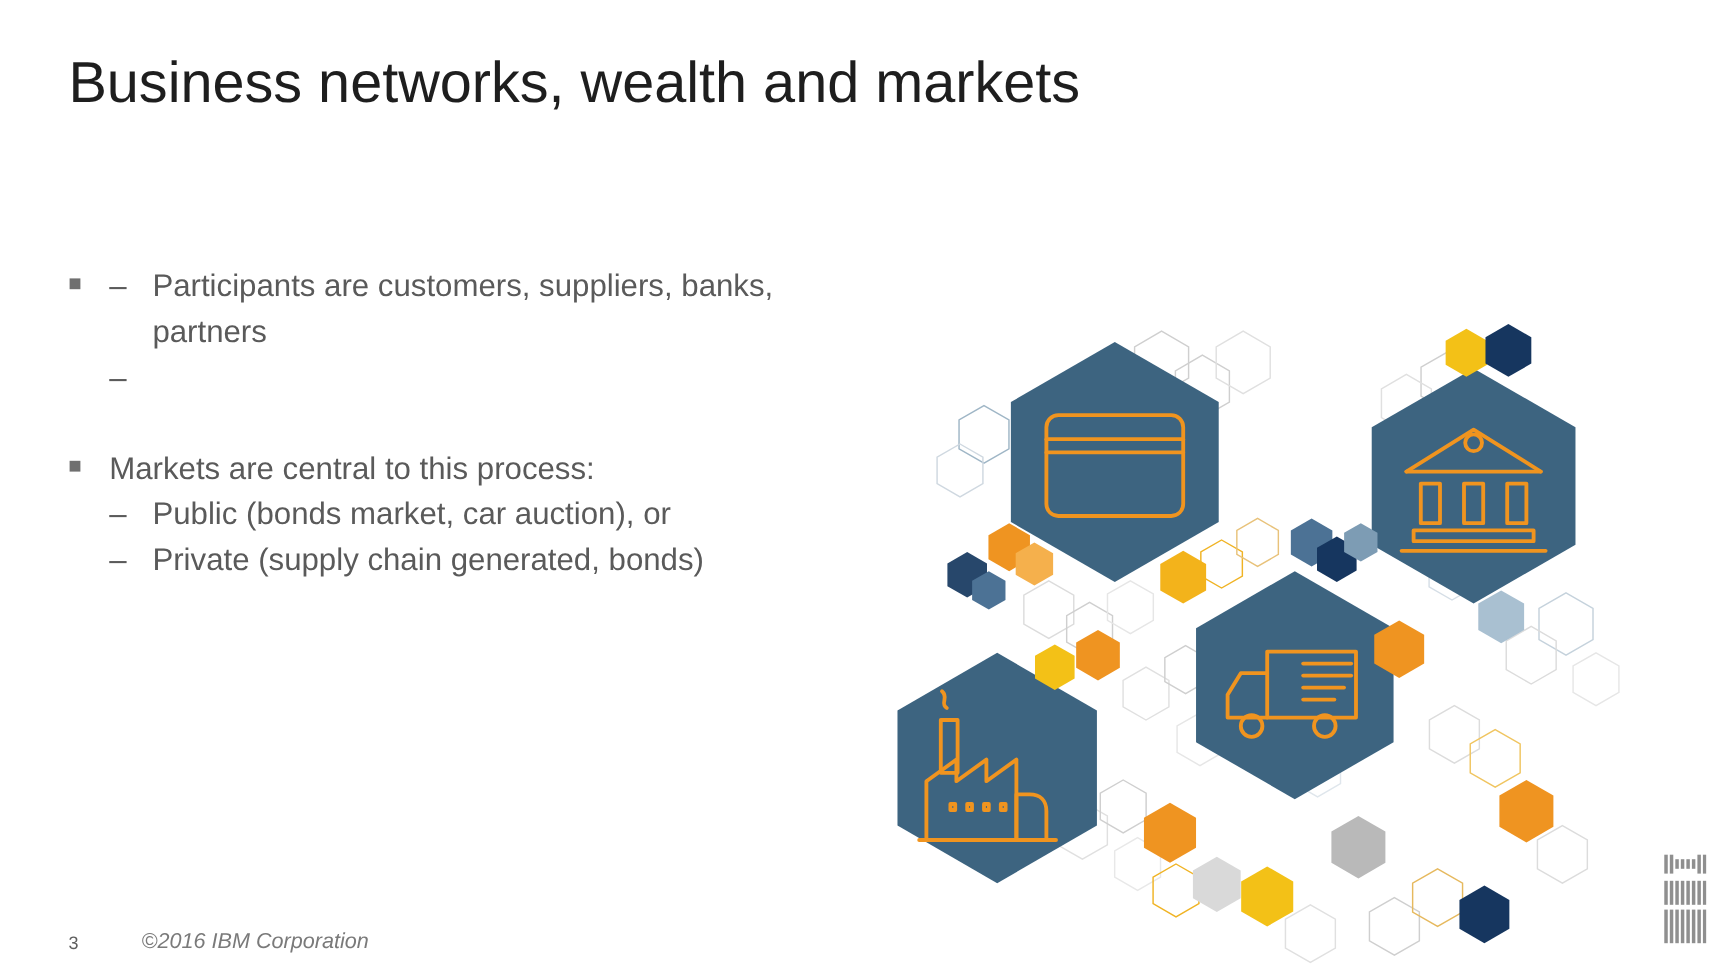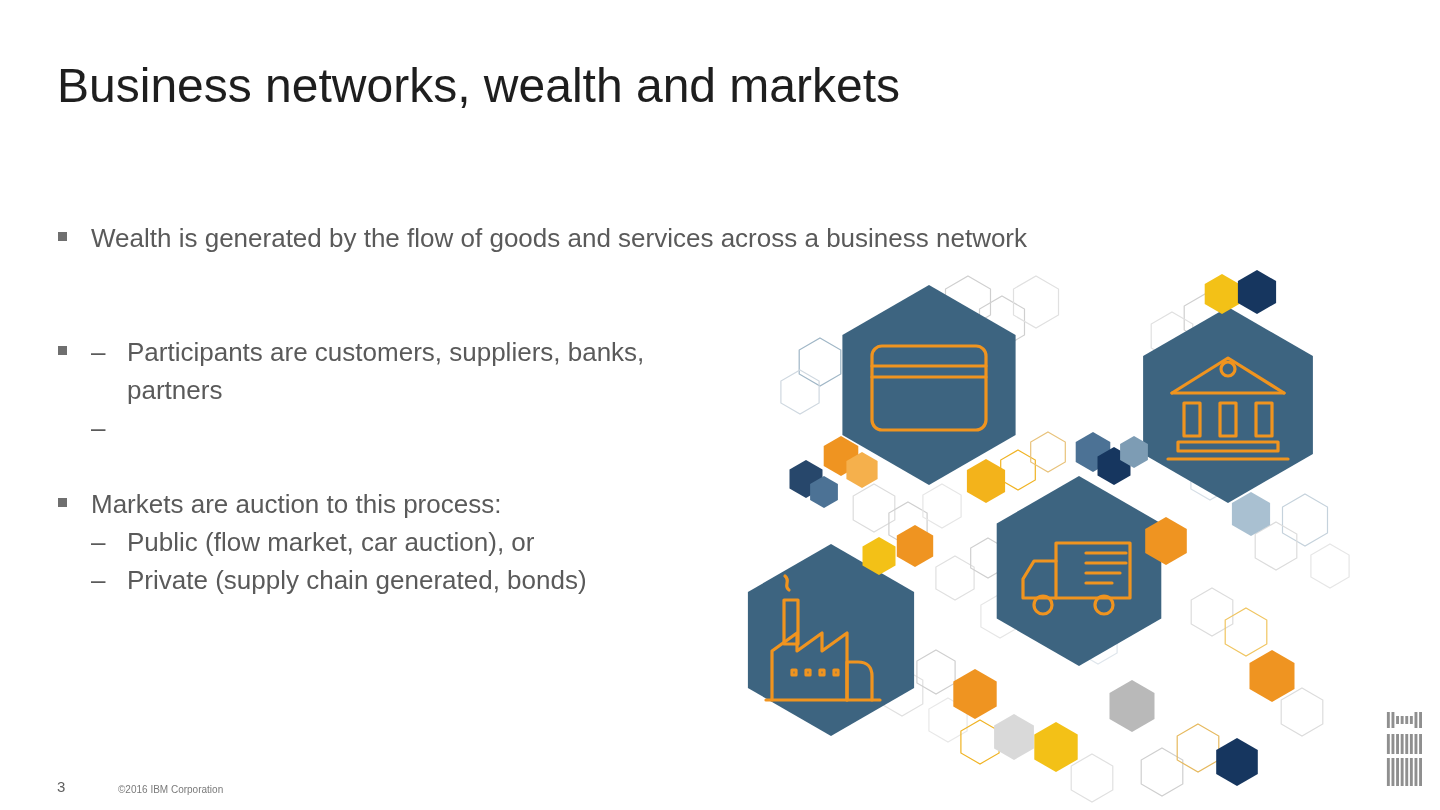--- a/index.html
+++ b/index.html
@@ -2,71 +2,67 @@
 <html><head>
 <meta charset="utf-8">
 <style>
   html,body{margin:0;padding:0;}
   body{
     width:1440px;height:810px;position:relative;overflow:hidden;
     background:#ffffff;font-family:"Liberation Sans",sans-serif;
   }
   .slide{position:absolute;inset:0;}
   .title{
-    position:absolute;left:57px;top:58px;margin:0;
+    position:absolute;left:57px;top:42px;margin:0;
     font-size:48px;font-weight:400;color:#1e1e1e;line-height:1.15;
   }
   .bullets{
     position:absolute;left:57px;top:219px;width:1215px;
     list-style:none;margin:0;padding:0;
     color:#5a5a5a;font-size:26px;line-height:38px;
   }
   .bullet{position:relative;padding-left:34px;margin:0 0 76px 0;}
   .bullet:last-child{margin-bottom:0;}
   .sq{position:absolute;left:1px;top:13px;width:9px;height:9px;background:#6f6f6f;}
   .subs{list-style:none;margin:0;padding:0;max-width:580px;}
   .sub{position:relative;padding-left:36px;}
   .dash{position:absolute;left:0;top:0;color:#5a5a5a;}
   .page-num{position:absolute;left:57px;bottom:15px;font-size:15px;color:#5f5f5f;}
-  .copyright{position:absolute;left:118px;bottom:15px;font-size:10px;color:#7a7a7a;}
+  .copyright{position:absolute;left:118px;bottom:15px;font-size:18px;color:#7a7a7a;font-style:italic;}
   #hex-illustration{position:absolute;left:0;top:0;pointer-events:none;}
   #ibm-logo{position:absolute;left:1386px;top:712px;}
   .icon-stroke{fill:none;stroke:#f0941f;stroke-width:3.2;stroke-linejoin:round;stroke-linecap:round;}
 </style>
 </head>
 <body>
 
 <div class="slide">
 
   <h1 class="title">Business networks, wealth and markets</h1>
 
   <ul class="bullets">
     <li class="bullet">
       <span class="sq"></span>
-      <span>Wealth is generated by the flow of goods and services across a business network</span>
-    </li>
-    <li class="bullet">
-      <span class="sq"></span>
       <ul class="subs">
         <li class="sub">
           <span class="dash">–</span>
           <span>Participants are customers, suppliers, banks, partners</span>
         </li>
         <li class="sub">
           <span class="dash">–</span>
         </li>
       </ul>
     </li>
     <li class="bullet">
       <span class="sq"></span>
-      <span>Markets are auction to this process:</span>
+      <span>Markets are central to this process:</span>
       <ul class="subs">
         <li class="sub">
           <span class="dash">–</span>
-          <span>Public (flow market, car auction), or</span>
+          <span>Public (bonds market, car auction), or</span>
         </li>
         <li class="sub">
           <span class="dash">–</span>
           <span>Private (supply chain generated, bonds)</span>
         </li>
       </ul>
     </li>
   </ul>
 
   <svg id="hex-illustration" width="1440" height="810" viewBox="0 0 1440 810">

